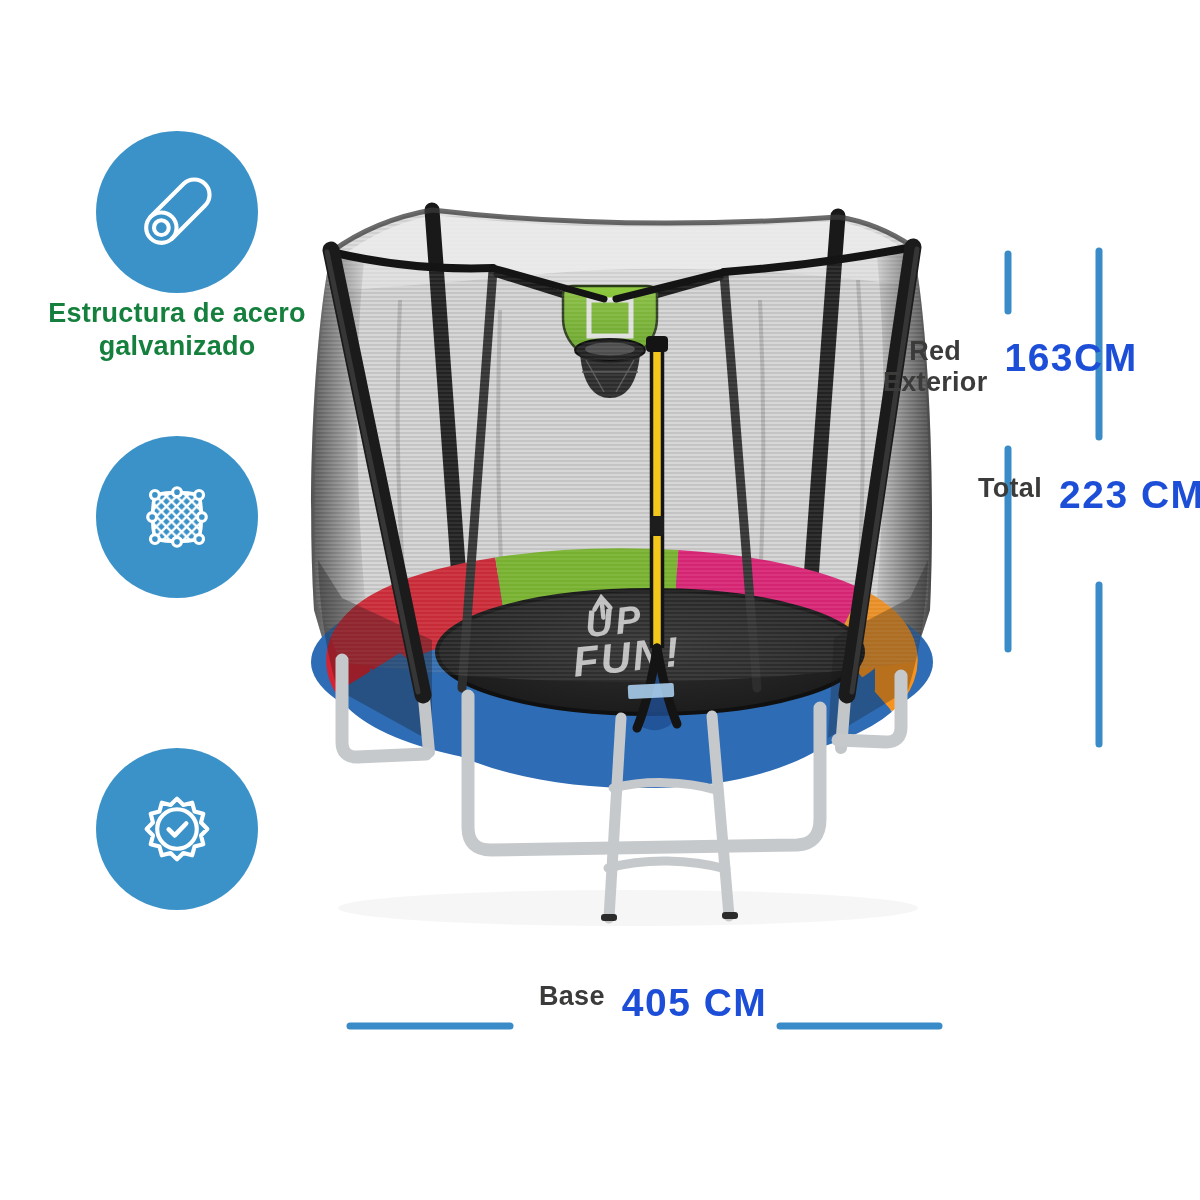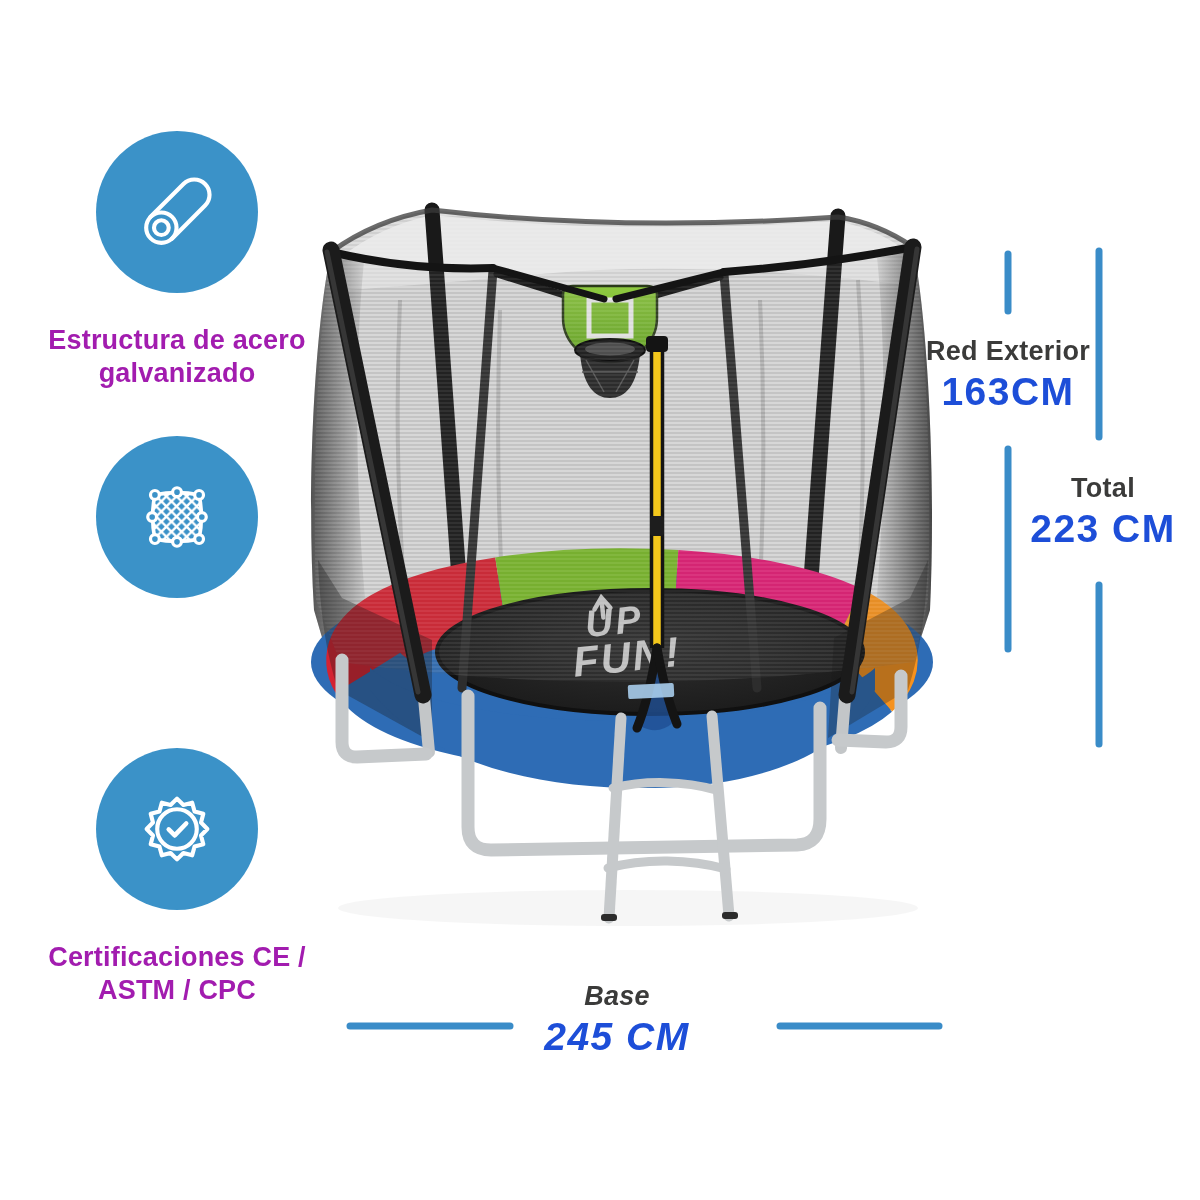--- a/index.html
+++ b/index.html
@@ -2,30 +2,30 @@
 <html><head>
 <meta charset="utf-8">
 <style>
   html,body{margin:0;padding:0;background:#ffffff;}
   .canvas{position:relative;width:1200px;height:1200px;background:#fff;overflow:hidden;
           font-family:"Liberation Sans", sans-serif;}
   .tramp-svg{position:absolute;left:0;top:0;z-index:1;}
   .feature{position:absolute;width:280px;text-align:center;z-index:2;}
   .icon-circle{width:162px;height:162px;border-radius:50%;background:#3b92c8;
                margin:0 auto;display:flex;align-items:center;justify-content:center;}
-  .feature-label{margin-top:31px;font-size:27px;line-height:1.24;color:#a21caf;
+  .feature-label{margin-top:4px;font-size:27px;line-height:1.24;color:#15803d;
                  font-weight:600;white-space:pre-line;letter-spacing:.2px;}
   .dim{position:absolute;width:250px;text-align:center;z-index:2;display:flex;
-       flex-direction:column;gap:3px;}
+       flex-direction:row;gap:17px;}
   .dim-label{font-size:27px;font-weight:600;color:#3b3b3a;letter-spacing:.3px;}
   .dim-value{font-size:39px;font-weight:800;color:#1d4ed8;letter-spacing:1.5px;}
   .f1{left:37px;top:131px;} .f2{left:37px;top:436px;} .f3{left:37px;top:748px;}
   .dim-net{left:883px;top:336px;}
   .dim-total{left:978px;top:473px;}
-  .dim-base{left:492px;top:981px;font-style:italic;}
+  .dim-base{left:539px;top:981px;}
 </style>
 </head>
 <body>
 
 <div class="canvas">
 
   <svg class="tramp-svg" width="1200" height="1200" viewBox="0 0 1200 1200">
     <defs>
       <pattern id="mesh" width="6" height="4" patternUnits="userSpaceOnUse">
         <line x1="0" y1="1" x2="6" y2="1" stroke="rgba(0,0,0,0.07)" stroke-width="1"></line>
@@ -234,32 +234,30 @@
   <div class="feature f3">
     <div class="icon-circle">
       <svg width="92" height="92" viewBox="0 0 100 100">
         <g fill="none" stroke="#ffffff" stroke-width="4.5" stroke-linejoin="round" stroke-linecap="round">
           <polygon points="83,50 76.1,57 78.6,66.5 69.1,69.1 66.5,78.6 57,76.1 50,83 43,76.1 33.5,78.6 30.9,69.1 21.4,66.5 23.9,57 17,50 23.9,43 21.4,33.5 30.9,30.9 33.5,21.4 43,23.9 50,17 57,23.9 66.5,21.4 69.1,30.9 78.6,33.5 76.1,43"></polygon>
           <circle cx="50" cy="50" r="21.5"></circle>
           <path d="M41,50.5 L47.5,57 L60,44" stroke-width="5"></path>
         </g>
       </svg>
     </div>
-    <div class="feature-label">Certificaciones CE /
-ASTM / CPC</div>
   </div>
 
   <div class="dim dim-net">
     <div class="dim-label">Red Exterior</div>
     <div class="dim-value">163CM</div>
   </div>
 
   <div class="dim dim-total">
     <div class="dim-label">Total</div>
     <div class="dim-value">223 CM</div>
   </div>
 
   <div class="dim dim-base">
     <div class="dim-label">Base</div>
-    <div class="dim-value">245 CM</div>
+    <div class="dim-value">405 CM</div>
   </div>
 
 </div>
 
 </body></html>

